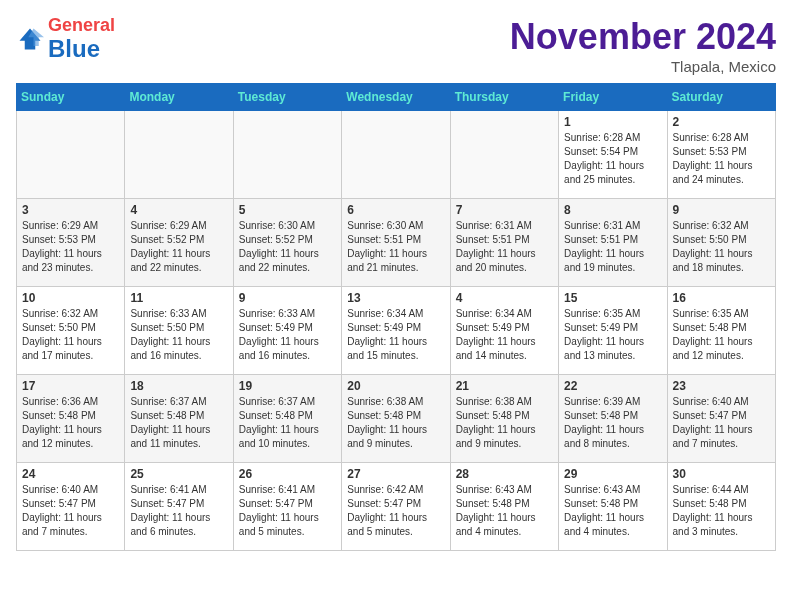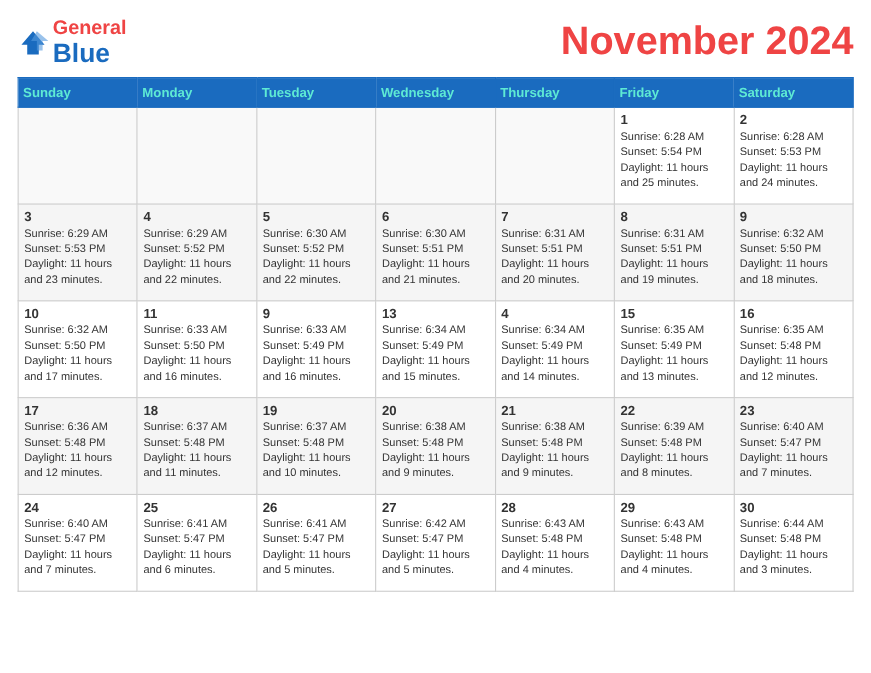--- a/index.html
+++ b/index.html
@@ -39,21 +39,21 @@
     .logo-icon {
       width: 28px;
       height: 28px;
     }
     .title-block {
       text-align: right;
     }
     .month-title {
       font-size: 36px;
       font-weight: bold;
-      color: #ef4444;
+      color: #4c1d95;
     }
     .location {
       font-size: 15px;
       color: #555;
     }
     table {
       width: 100%;
       border-collapse: collapse;
       table-layout: fixed;
     }
@@ -101,20 +101,21 @@
       <polygon points="16,4 28,18 22,18 22,28 10,28 10,18 4,18" fill="#1a6bbf"></polygon>
       <polygon points="20,4 32,14 26,14 26,24 20,24 20,14 14,14" fill="#5599dd" opacity="0.6"></polygon>
     </svg>
     <div class="logo-text">
       <span class="logo-general">General</span>
       <span class="logo-blue">Blue</span>
     </div>
   </div>
   <div class="title-block">
     <div class="month-title">November 2024</div>
+    <div class="location">Tlapala, Mexico</div>
   </div>
 </div>
 
 <table>
   <thead>
     <tr>
       <th>Sunday</th>
       <th>Monday</th>
       <th>Tuesday</th>
       <th>Wednesday</th>

